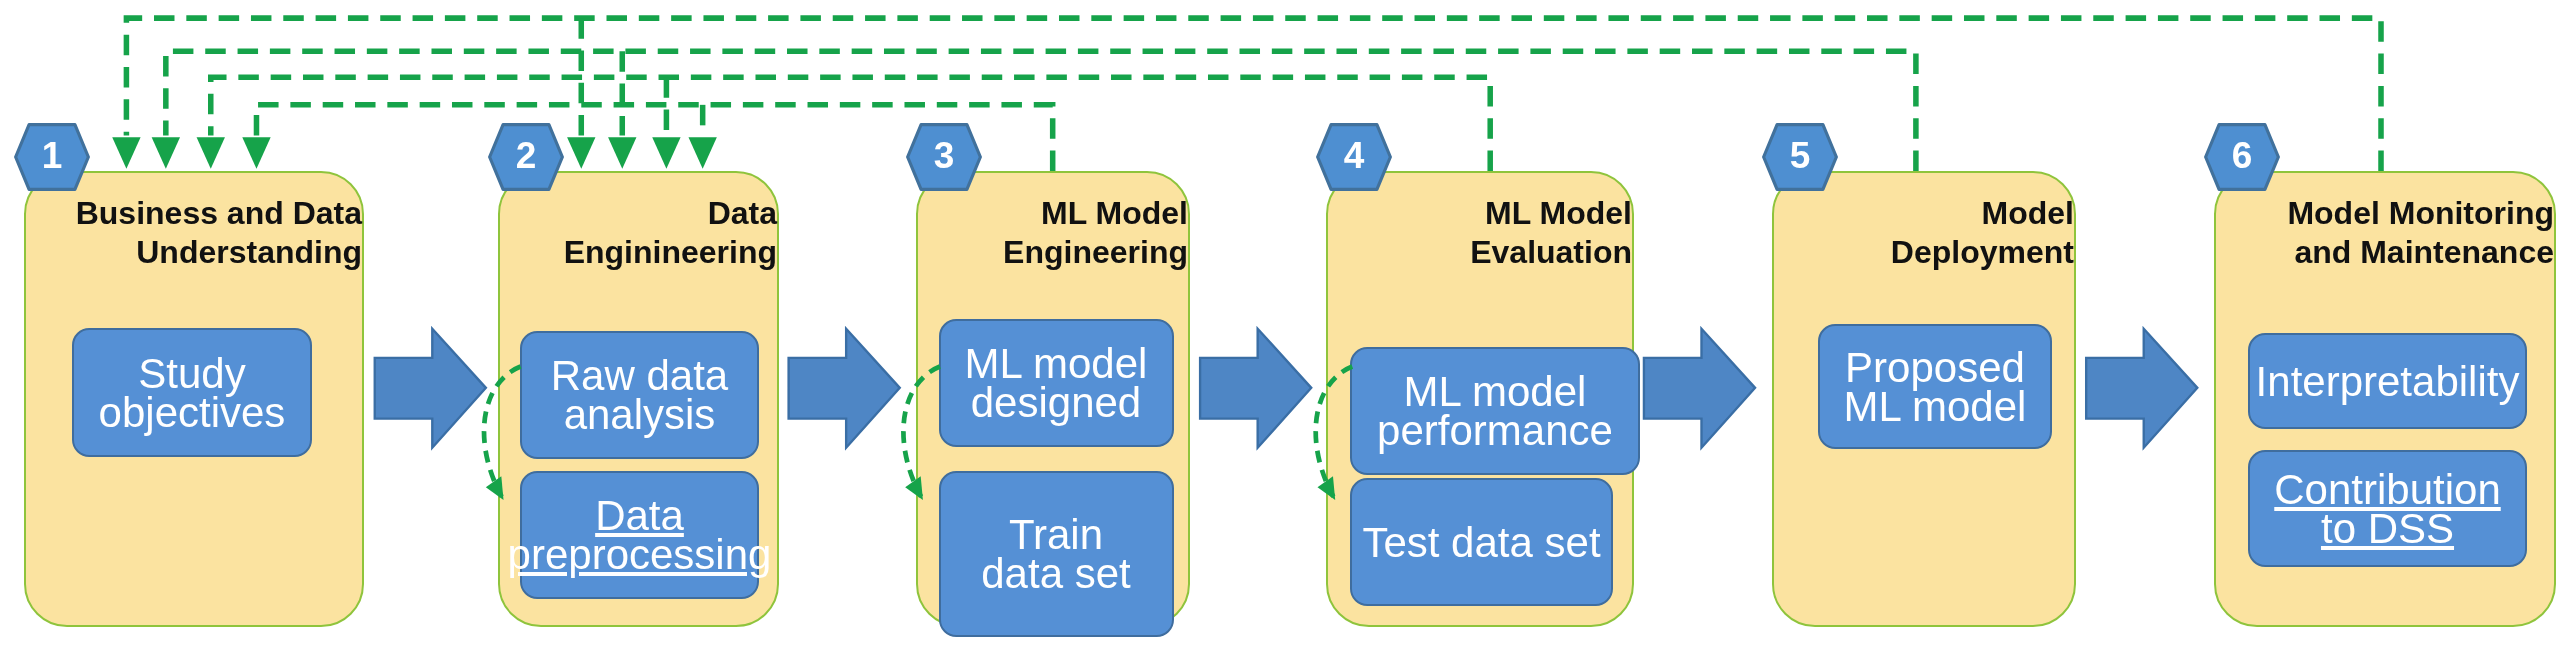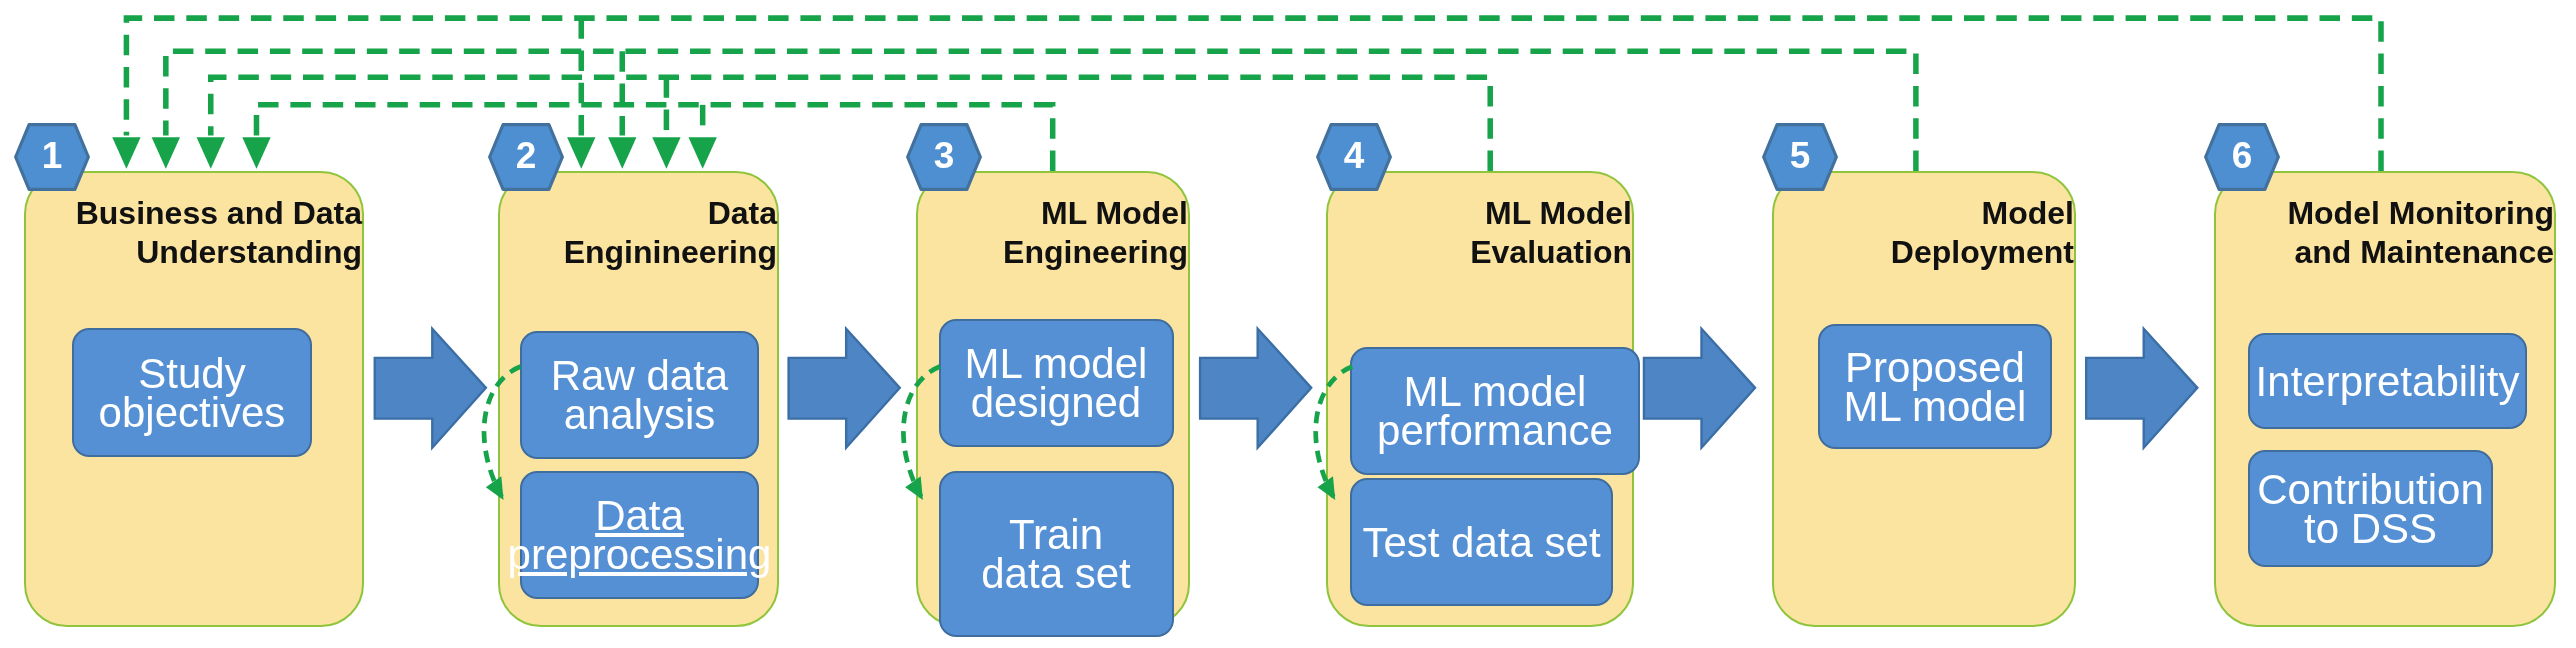--- a/index.html
+++ b/index.html
@@ -65,21 +65,21 @@
   
   .s1 .t1{left:46px; top:155px; width:240px; height:129px;}
   .s2 .t1{left:20px; top:158px; width:239px; height:128px;}
   .s2 .t2{left:20px; top:298px; width:239px; height:128px;text-decoration:underline;}
   .s3 .t1{left:20.5px; top:146px; width:235px; height:128px; padding:0 24px;}
   .s3 .t2{left:20.5px; top:298px; width:235px; height:166px; padding:0 24px;}
   .s4 .t1{left:22px; top:146px; width:290px; height:128px;margin-top:28px;}
   .s4 .t2{left:22px; top:305px; width:263px; height:128px;}
   .s5 .t1{left:44px; top:151px; width:234px; height:125px;}
   .s6 .t1{left:32px; top:160px; width:279px; height:96px;}
-  .s6 .t2{left:32px; top:277px; width:245px; height:117px;}
+  .s6 .t2{left:32px; top:277px; width:279px; height:117px;text-decoration:underline;}
 
   .overlay{
     position:absolute; inset:0;
     pointer-events:none;
   }
 </style>
 </head>
 <body>
 
 <div class="canvas">

